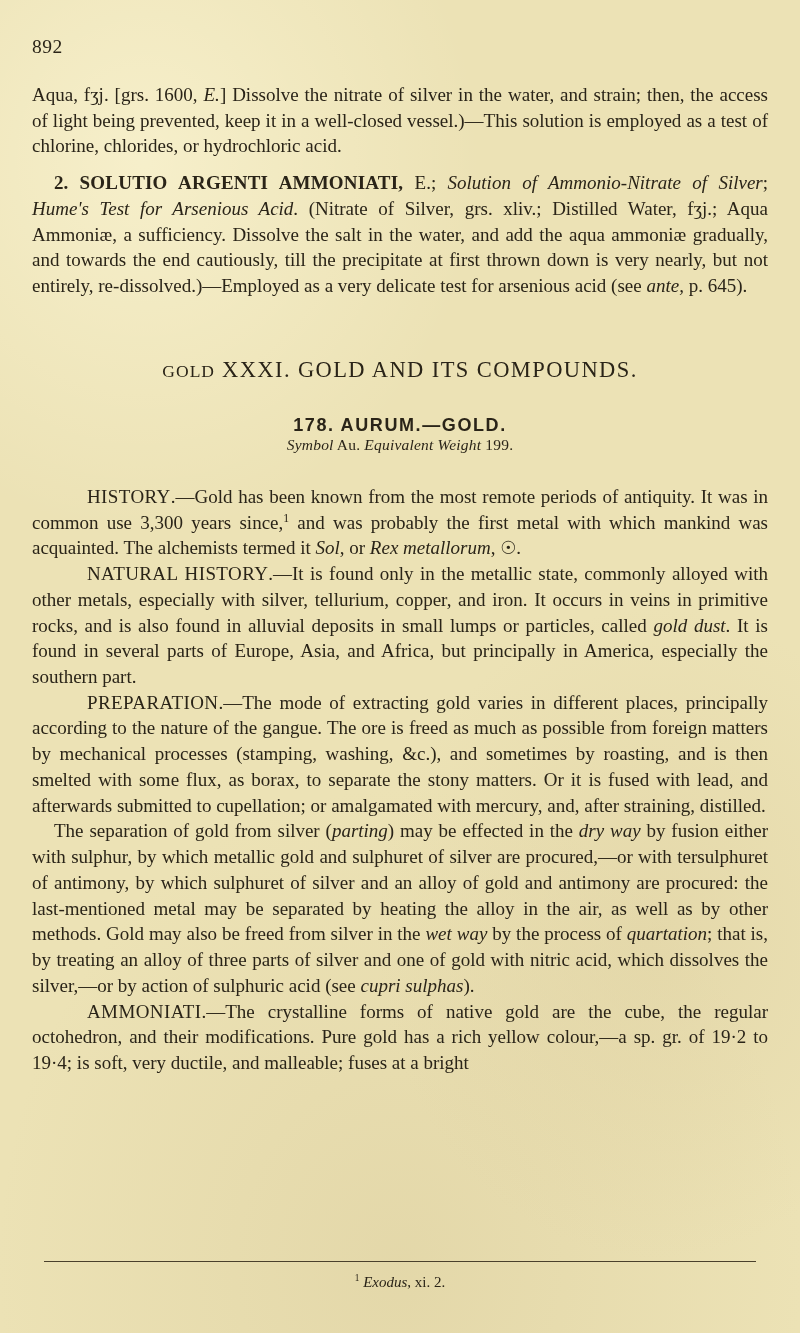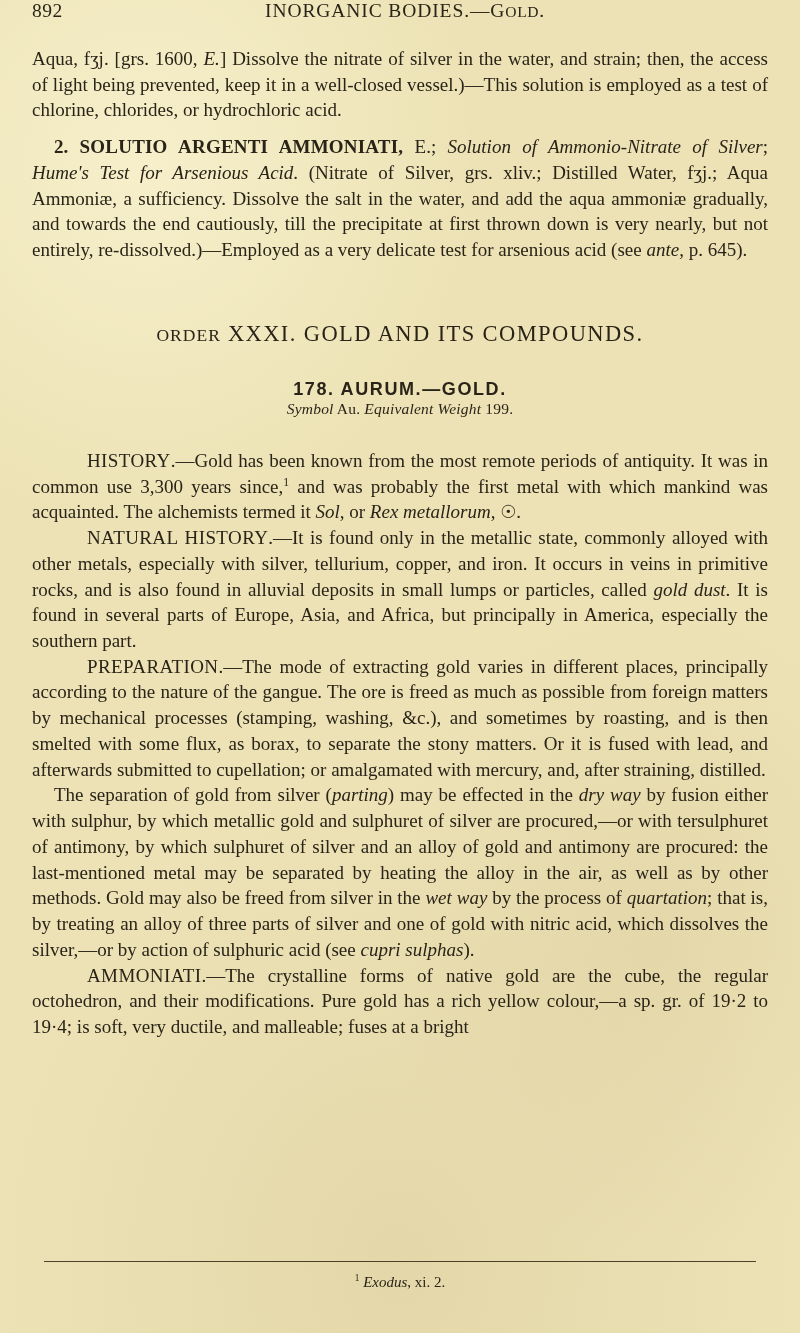--- a/index.html
+++ b/index.html
@@ -31,20 +31,21 @@
     z-index: 1;
     padding: 0 32px;
     box-sizing: border-box;
     width: 800px;
   }
 
   
   .runhead {
     display: flex;
     align-items: baseline;
+    padding-top: 36px;
     font-size: 19.5px;
   }
   .runhead .folio {
     width: 120px;
     letter-spacing: 0.5px;
   }
   .runhead .head-title {
     flex: 1;
     text-align: center;
     letter-spacing: 0.9px;
@@ -144,33 +145,32 @@
 </style>
 </head>
 <body>
 
 <div class="paper-grain"></div>
 
 <div class="page">
 
   <div class="runhead">
     <div class="folio">892</div>
-    <div class="head-title"><span>INORGANIC BODIES.—G</span><span class="smallcap">OLD</span>.</div>
   </div>
 
   <div class="gap-md"></div>
 
   <p class="para hang"><span>Aqua, f</span><span>ʒj</span><span>. [grs. 1600, </span><i>E.</i><span>]</span><span>  Dissolve the nitrate of silver in the water, and strain; then, the access of light being prevented, keep it in a well-closed vessel.)—This solution is employed as a test of chlorine, chlorides, or hydrochloric acid.</span></p>
 
   <div class="gap-sm"></div>
 
   <p class="para indent"><span class="secnum">2.</span> <span class="boldcaps">SOLUTIO ARGENTI AMMONIATI,</span><span> E.; </span><i>Solution of Ammonio-Nitrate of Silver</i><span>; </span><i>Hume's Test for Arsenious Acid</i><span>. (Nitrate of Silver, grs. xliv.; Distilled Water, f</span><span>ʒj</span><span>.; Aqua Ammoniæ, a sufficiency.  Dissolve the salt in the water, and add the aqua ammoniæ gradually, and towards the end cautiously, till the precipitate at first thrown down is very nearly, but not entirely, re-dissolved.)—Employed as a very delicate test for arsenious acid (see </span><i>ante,</i><span> p. 645).</span></p>
 
   <div class="order-block">
-    <div class="order-title"><span class="ord">ORDER</span><span> XXXI.  GOLD AND ITS COMPOUNDS.</span></div>
+    <div class="order-title"><span class="ord">GOLD</span><span> XXXI.  GOLD AND ITS COMPOUNDS.</span></div>
     <div class="section-title">178.  AURUM.—GOLD.</div>
     <div class="symbol-line"><i class="it">Symbol</i><span> Au.  </span><i class="it">Equivalent Weight</i><span> 199.</span></div>
   </div>
 
   <div class="body-start"></div>
 
   <p class="para indent"><span class="run-in">HISTORY</span><span>.—Gold has been known from the most remote periods of antiquity. It was in common use 3,300 years since,</span><sup class="fnref">1</sup><span> and was probably the first metal with which mankind was acquainted.  The alchemists termed it </span><i>Sol</i><span>, or </span><i>Rex metallorum</i><span>, </span><span class="sol-glyph">☉</span><span>.</span></p>
 
   <p class="para indent"><span class="run-in">NATURAL HISTORY</span><span>.—It is found only in the metallic state, commonly alloyed with other metals, especially with silver, tellurium, copper, and iron. It occurs in veins in primitive rocks, and is also found in alluvial deposits in small lumps or particles, called </span><i>gold dust</i><span>.  It is found in several parts of Europe, Asia, and Africa, but principally in America, especially the southern part.</span></p>
 

